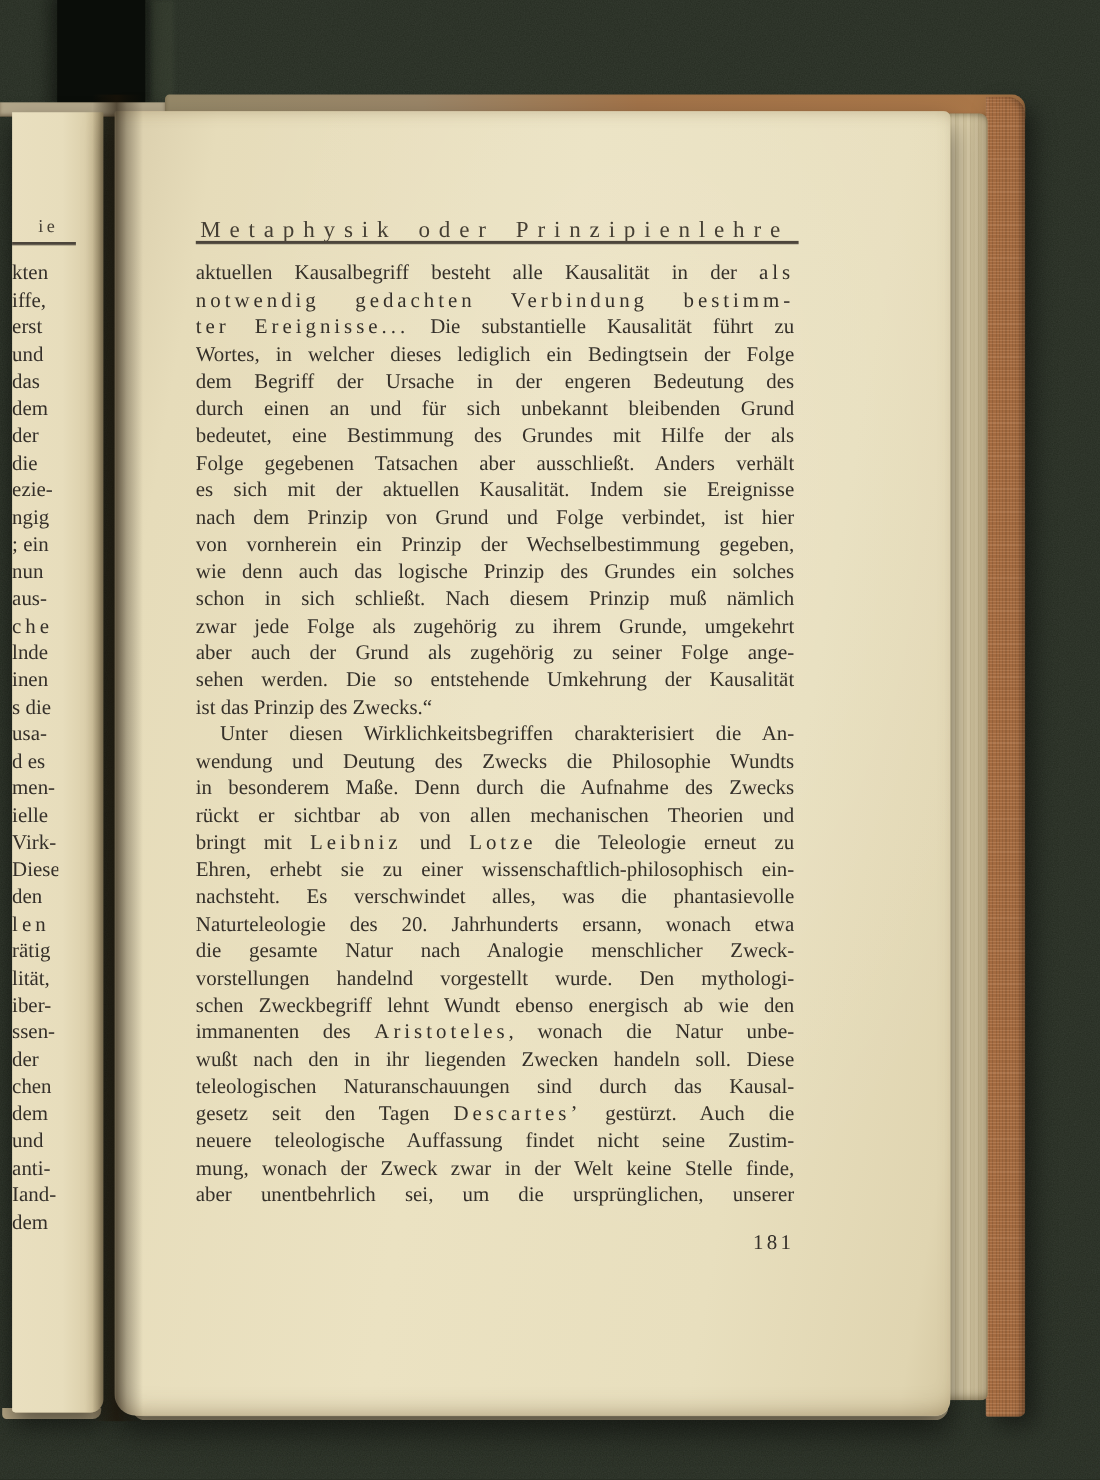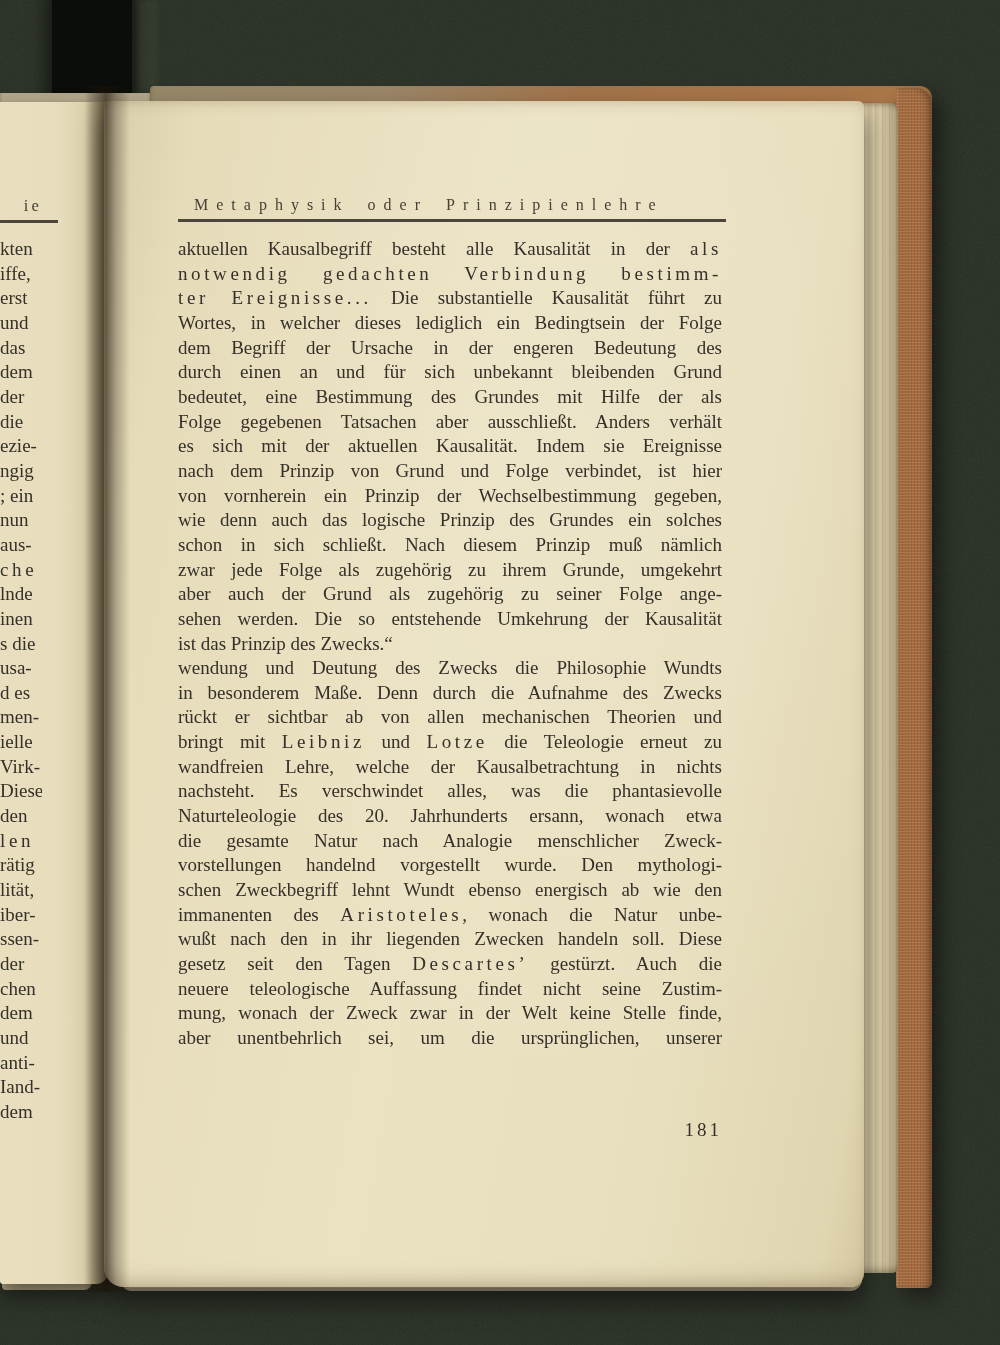--- a/index.html
+++ b/index.html
@@ -65,21 +65,21 @@
     position:absolute;left:120px;top:1278px;width:742px;height:13px;
     background:#cdbf9c;border-bottom:3px solid #b4a685;
     border-radius:0 0 12px 12px;
   }
   .left-under-edge{
     position:absolute;left:2px;top:1280px;width:90px;height:10px;
     background:#baab88;border-radius:0 0 8px 4px;
   }
 
   .left-page{
-    position:absolute;left:0;top:102px;width:108px;height:1182px;
+    position:absolute;left:11px;top:102px;width:83px;height:1182px;
     background:linear-gradient(to right,#e9dfbf 0%,#e7ddbc 55%,#dcd0ac 80%,#c4b58e 94%,#a99a74 100%);
     border-radius:0 0 12px 3px;
     box-shadow:0 12px 22px rgba(0,0,0,.5);
   }
   .right-page{
     position:absolute;left:104px;top:101px;width:760px;height:1186px;
     background:
       radial-gradient(ellipse at 62% 28%,rgba(255,255,255,.12),transparent 60%),
       linear-gradient(100deg,#d9cdab 0%,#e6dcba 10%,#ebe2c2 45%,#e8dfbe 75%,#e0d5b1 95%,#d5c8a2 100%);
     border-radius:3px 6px 14px 20px;
@@ -92,22 +92,22 @@
     position:absolute;left:84px;top:86px;width:46px;height:1206px;z-index:9;
     background:linear-gradient(to right,
       rgba(30,20,8,0) 0%,rgba(35,24,10,.28) 20%,rgba(30,20,8,.62) 48%,
       rgba(30,20,8,.30) 68%,rgba(30,20,8,0) 100%);
     pointer-events:none;
   }
 
   
   .rp-inner{position:absolute;left:74px;top:0;width:544px;height:100%;}
   .rp-header{
-    position:absolute;top:95px;left:16px;width:544px;
-    font-size:16px;letter-spacing:8px;word-spacing:6px;white-space:nowrap;
+    position:absolute;top:95px;left:4px;width:544px;
+    font-size:21px;letter-spacing:8px;word-spacing:6px;white-space:nowrap;
     color:#453f34;
   }
   .rule{
     position:absolute;top:118px;left:0;width:548px;height:3px;
     border-top:2px solid #4c453b;border-bottom:1px solid #4c453b;
   }
   .body{
     position:absolute;top:136px;left:0;width:544px;
     font-size:19px;line-height:24.66px;color:var(--ink);
   }
@@ -222,32 +222,34 @@
           <div class="line"><span>Folge gegebenen Tatsachen aber ausschließt. Anders verhält</span></div>
           <div class="line"><span>es sich mit der aktuellen Kausalität. Indem sie Ereignisse</span></div>
           <div class="line"><span>nach dem Prinzip von Grund und Folge verbindet, ist hier</span></div>
           <div class="line"><span>von vornherein ein Prinzip der Wechselbestimmung gegeben,</span></div>
           <div class="line"><span>wie denn auch das logische Prinzip des Grundes ein solches</span></div>
           <div class="line"><span>schon in sich schließt. Nach diesem Prinzip muß nämlich</span></div>
           <div class="line"><span>zwar jede Folge als zugehörig zu ihrem Grunde, umgekehrt</span></div>
           <div class="line"><span>aber auch der Grund als zugehörig zu seiner Folge ange-</span></div>
           <div class="line"><span>sehen werden. Die so entstehende Umkehrung der Kausalität</span></div>
           <div class="line nojust"><span>ist das Prinzip des Zwecks.“</span></div>
+          <div class="line indent"><span>Unter diesen Wirklichkeitsbegriffen charakterisiert die An-</span></div>
           <div class="line"><span>wendung und Deutung des Zwecks die Philosophie Wundts</span></div>
           <div class="line"><span>in besonderem Maße. Denn durch die Aufnahme des Zwecks</span></div>
           <div class="line"><span>rückt er sichtbar ab von allen mechanischen Theorien und</span></div>
           <div class="line"><span>bringt mit </span><span class="sp">Leibniz</span><span> und </span><span class="sp">Lotze</span><span> die Teleologie erneut zu</span></div>
-          <div class="line"><span>wandfreien Lehre, welche der Kausalbetrachtung in nichts</span></div>
+          <div class="line"><span>Ehren, erhebt sie zu einer wissenschaftlich-philosophisch ein-</span></div>
           <div class="line"><span>nachsteht. Es verschwindet alles, was die phantasievolle</span></div>
           <div class="line"><span>Naturteleologie des 20. Jahrhunderts ersann, wonach etwa</span></div>
           <div class="line"><span>die gesamte Natur nach Analogie menschlicher Zweck-</span></div>
           <div class="line"><span>vorstellungen handelnd vorgestellt wurde. Den mythologi-</span></div>
           <div class="line"><span>schen Zweckbegriff lehnt Wundt ebenso energisch ab wie den</span></div>
           <div class="line"><span>immanenten des </span><span class="sp">Aristoteles</span><span>, wonach die Natur unbe-</span></div>
           <div class="line"><span>wußt nach den in ihr liegenden Zwecken handeln soll. Diese</span></div>
+          <div class="line"><span>teleologischen Naturanschauungen sind durch das Kausal-</span></div>
           <div class="line"><span>gesetz seit den Tagen </span><span class="sp">Descartes’</span><span> gestürzt. Auch die</span></div>
           <div class="line"><span>neuere teleologische Auffassung findet nicht seine Zustim-</span></div>
           <div class="line"><span>mung, wonach der Zweck zwar in der Welt keine Stelle finde,</span></div>
           <div class="line"><span>aber unentbehrlich sei, um die ursprünglichen, unserer</span></div>
         </div>
       <div class="pagenum">181</div>
     </div>
   </div>
 
   <div class="gutter"></div>

